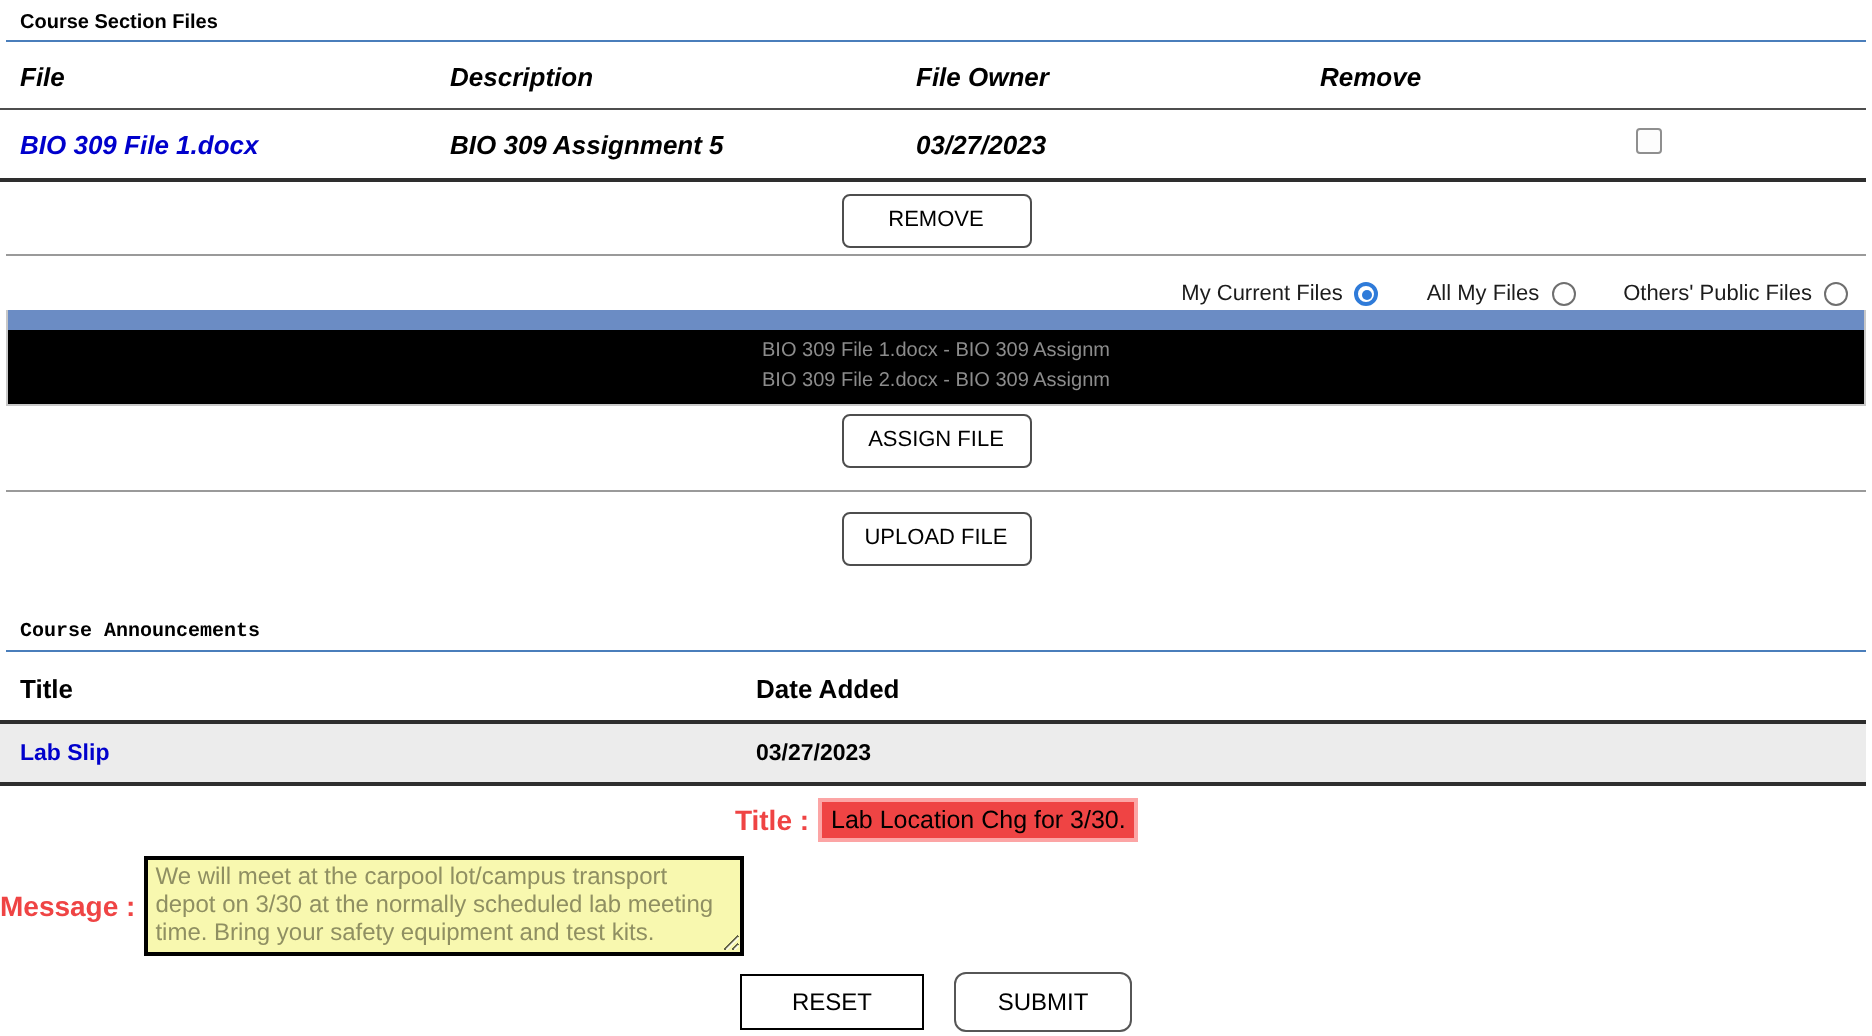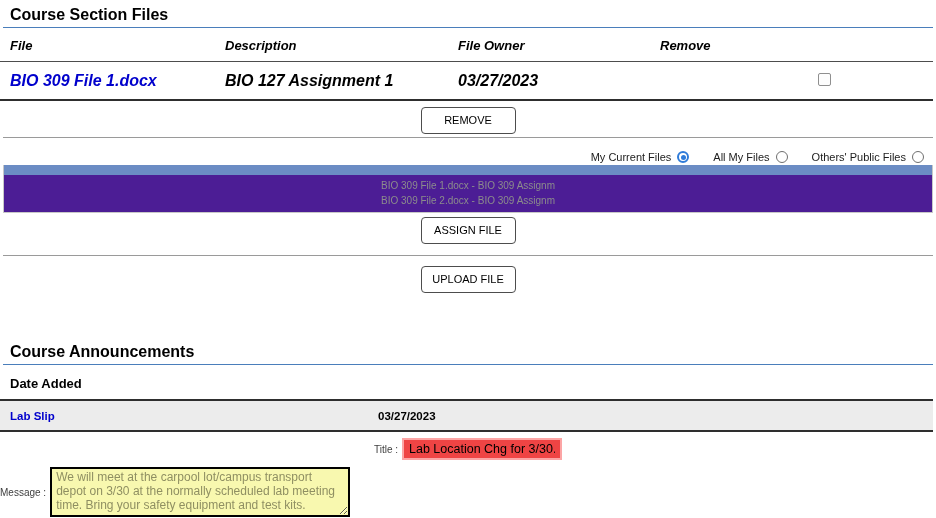--- a/index.html
+++ b/index.html
@@ -10,21 +10,21 @@
     background: #ffffff;
     color: #000;
     overflow: hidden;
   }
   .rule { height: 1px; margin: 0 3px; }
   .rule-blue { background: #4a7ebb; }
   .rule-gray { background: #9a9a9a; }
 
   
   .section-heading {
-    font-size: 16px;
+    font-size: 10px;
     font-weight: bold;
     padding: 6px 0 3px 10px;
   }
 
   
   .files-grid {
     display: grid;
     grid-template-columns: 215px 233px 202px 155px auto;
     padding-left: 10px;
     font-style: italic;
@@ -34,21 +34,21 @@
     font-size: 13px;
     padding-top: 10px;
     padding-bottom: 8px;
     border-bottom: 1px solid #4d4d4d;
     margin: 0 3px 0 0;
     padding-left: 7px;
   }
   .files-grid.head > div { padding-left: 3px; }
   .files-grid.row {
     font-weight: bold;
-    font-size: 16px;
+    font-size: 13px;
     padding-top: 10px;
     padding-bottom: 9px;
     border-bottom: 2px solid #2e2e2e;
     margin: 0 3px 0 0;
     padding-left: 7px;
   }
   .files-grid.row > div { padding-left: 3px; }
   a.file-link { color: #0000cc; text-decoration: none; }
   .checkbox {
     width: 13px; height: 13px;
@@ -108,33 +108,33 @@
     border-radius: 50%;
   }
 
   
   .listbox {
     margin: 2px 3px 0 3px;
     border: 1px solid #c8c8c8;
     border-top: none;
   }
   .listbox-bar { height: 10px; background: #6b8cc4; }
-  .listbox-items { padding: 3px 0 4px 0; background: #4c1d95; }
+  .listbox-items { padding: 3px 0 4px 0; background: #000000; }
   .listbox-item {
     text-align: center;
     font-size: 10px;
     color: #8c8c8c;
     line-height: 15px;
   }
   .btn.assign { margin-top: 4px; }
   .rule-mid { margin-top: 11px; }
   .btn.upload { margin-top: 10px; }
 
   
-  .ann-heading { margin-top: 44px; }
+  .ann-heading { margin-top: 22px; font-family: Liberation Mono, monospace; }
   .ann-grid {
     display: grid;
     grid-template-columns: 368px auto;
     padding-left: 10px;
   }
   .ann-grid.head {
     font-weight: bold;
     font-size: 13px;
     padding-top: 11px;
     padding-bottom: 8px;
@@ -155,21 +155,21 @@
   }
   .ann-grid.row > div { padding-left: 3px; }
 
   
   .title-row {
     display: flex;
     justify-content: center;
     align-items: center;
     margin-top: 6px;
   }
-  .form-label { font-size: 10px; color: #404040; margin-right: 4px; }
+  .form-label { font-size: 14px; color: #ef4444; margin-right: 4px; font-weight: bold; }
   .title-input {
     width: 160px;
     height: 22px;
     border: 2px solid #fca5a5;
     font-family: "Liberation Sans", sans-serif;
     font-size: 12.5px;
     padding: 0 5px;
     color: #000;
     background: #ef4444;
   }
@@ -221,21 +221,21 @@
 
 <div class="files-grid head">
   <div>File</div>
   <div>Description</div>
   <div>File Owner</div>
   <div>Remove</div>
 </div>
 
 <div class="files-grid row">
   <div><a href="#" class="file-link">BIO 309 File 1.docx</a></div>
-  <div>BIO 127 Assignment 1</div>
+  <div>BIO 309 Assignment 5</div>
   <div>03/27/2023</div>
   <div></div>
   <div><span class="checkbox"></span></div>
 </div>
 
 <div class="btn-row">
   <button class="btn remove">REMOVE</button>
 </div>
 <div class="rule rule-gray rule-after-remove"></div>
 
@@ -269,20 +269,21 @@
 <div class="rule rule-gray rule-mid"></div>
 
 <div class="btn-row">
   <button class="btn upload">UPLOAD FILE</button>
 </div>
 
 <div class="section-heading ann-heading">Course Announcements</div>
 <div class="rule rule-blue"></div>
 
 <div class="ann-grid head">
+  <div>Title</div>
   <div>Date Added</div>
 </div>
 
 <div class="ann-grid row">
   <div><a href="#" class="file-link">Lab Slip</a></div>
   <div>03/27/2023</div>
 </div>
 
 <div class="title-row">
   <span class="form-label">Title :</span>

